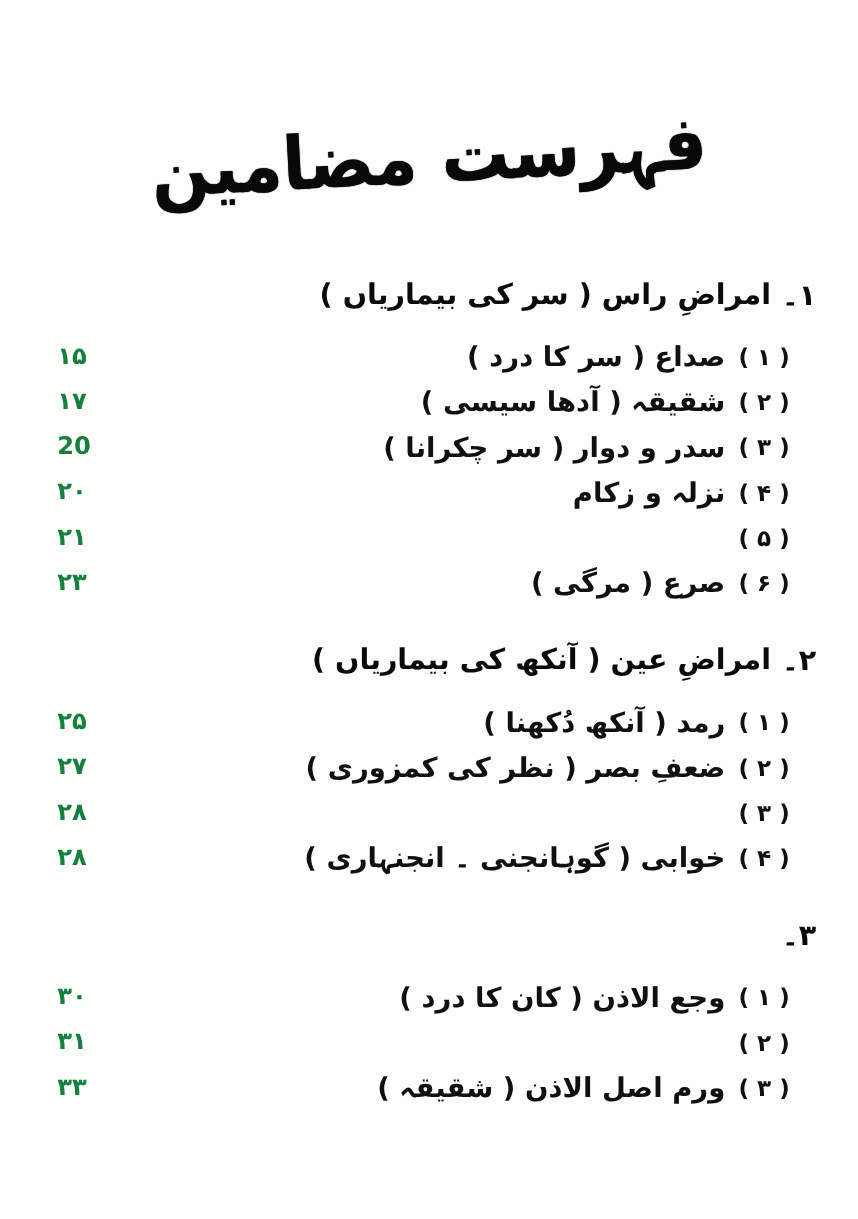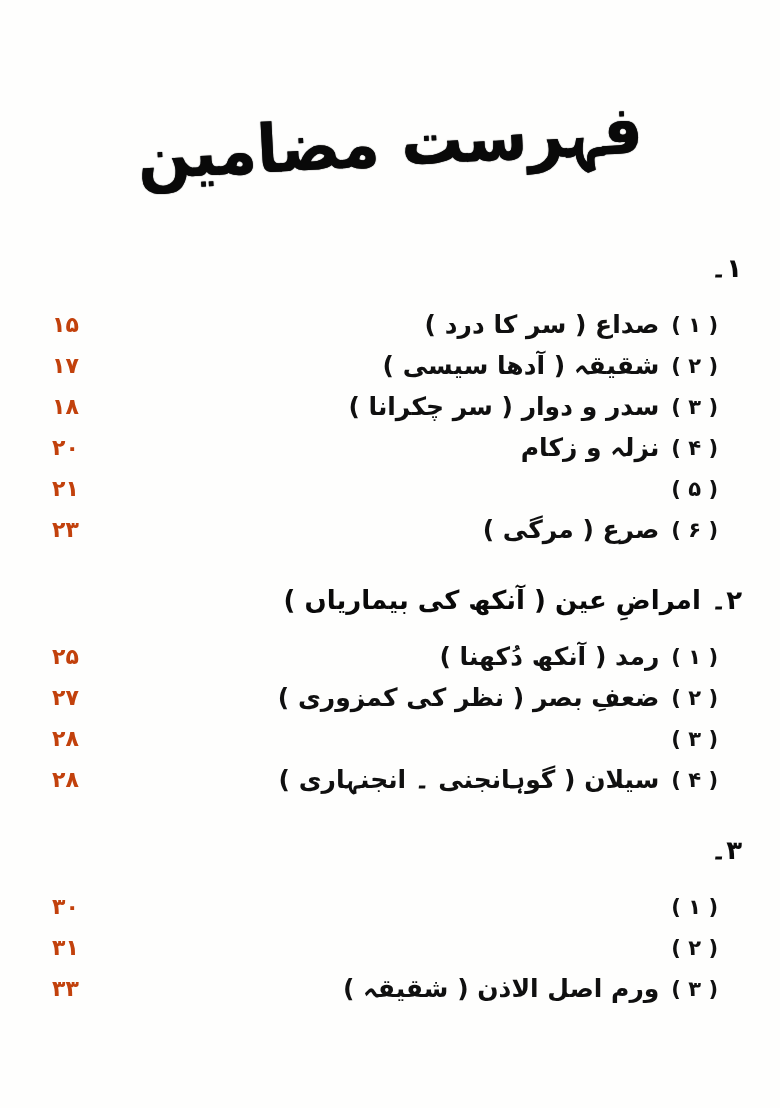--- a/index.html
+++ b/index.html
@@ -70,40 +70,41 @@
   }
   .entry-number {
     font-size: 21px;
     font-weight: 600;
     margin-left: 12px;
     color: #101010;
   }
   .page-number {
     font-size: 22px;
     font-weight: 600;
-    color: #c2410c;
+    color: #15803d;
     min-width: 42px;
     text-align: left;
     direction: ltr;
   }
 </style>
 </head>
 <body>
 
 <div class="page">
 
   <div class="title-wrap">
     <div class="page-title">فہرست مضامین</div>
   </div>
 
   <div class="toc">
 
     <div class="section">
       <div class="section-heading">
         <span class="section-number">۱۔</span>
+        <span>امراضِ راس ( سر کی بیماریاں )</span>
       </div>
       <div class="section-items">
         <div class="toc-row">
           <span class="entry">
             <span class="entry-number">( ۱ )</span>
             <span>صداع ( سر کا درد )</span>
           </span>
           <span class="page-number">۱۵</span>
         </div>
         <div class="toc-row">
@@ -111,21 +112,21 @@
             <span class="entry-number">( ۲ )</span>
             <span>شقیقہ ( آدھا سیسی )</span>
           </span>
           <span class="page-number">۱۷</span>
         </div>
         <div class="toc-row">
           <span class="entry">
             <span class="entry-number">( ۳ )</span>
             <span>سدر و دوار ( سر چکرانا )</span>
           </span>
-          <span class="page-number">۱۸</span>
+          <span class="page-number">20</span>
         </div>
         <div class="toc-row">
           <span class="entry">
             <span class="entry-number">( ۴ )</span>
             <span>نزلہ و زکام</span>
           </span>
           <span class="page-number">۲۰</span>
         </div>
         <div class="toc-row">
           <span class="entry">
@@ -165,35 +166,36 @@
         </div>
         <div class="toc-row">
           <span class="entry">
             <span class="entry-number">( ۳ )</span>
           </span>
           <span class="page-number">۲۸</span>
         </div>
         <div class="toc-row">
           <span class="entry">
             <span class="entry-number">( ۴ )</span>
-            <span>سیلان ( گوہانجنی ۔ انجنہاری )</span>
+            <span>خوابی ( گوہانجنی ۔ انجنہاری )</span>
           </span>
           <span class="page-number">۲۸</span>
         </div>
       </div>
     </div>
 
     <div class="section">
       <div class="section-heading">
         <span class="section-number">۳۔</span>
       </div>
       <div class="section-items">
         <div class="toc-row">
           <span class="entry">
             <span class="entry-number">( ۱ )</span>
+            <span>وجع الاذن ( کان کا درد )</span>
           </span>
           <span class="page-number">۳۰</span>
         </div>
         <div class="toc-row">
           <span class="entry">
             <span class="entry-number">( ۲ )</span>
           </span>
           <span class="page-number">۳۱</span>
         </div>
         <div class="toc-row">

